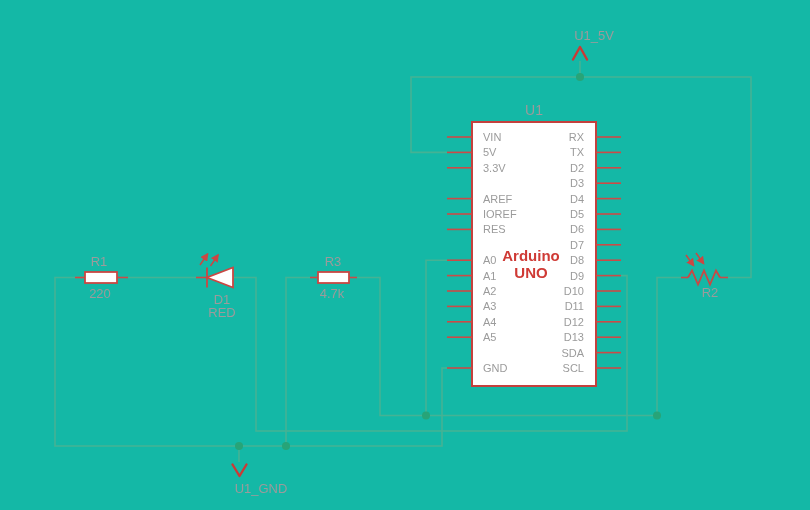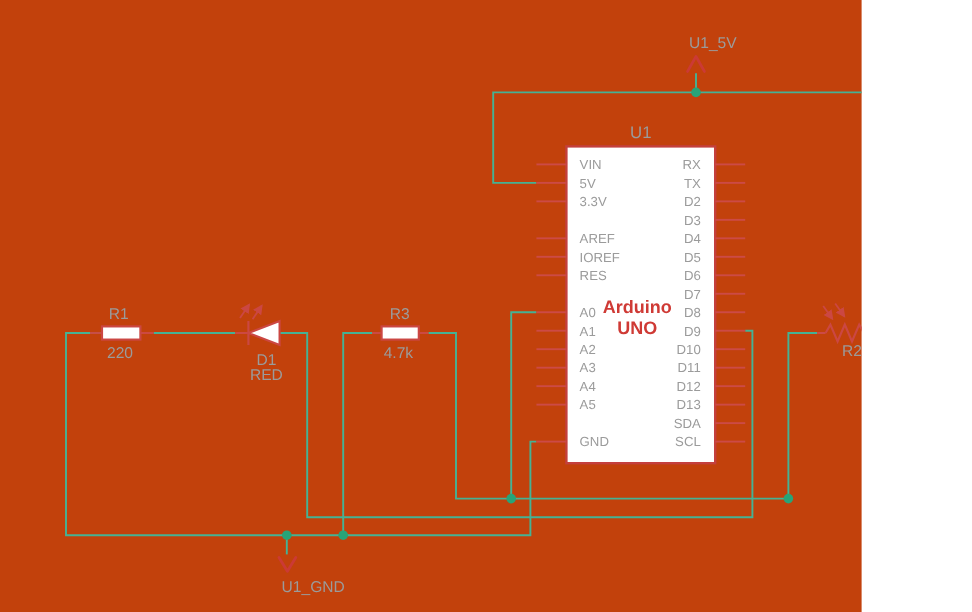--- a/index.html
+++ b/index.html
@@ -1,16 +1,16 @@
 <!DOCTYPE html>
 <html><head>
 <meta charset="utf-8">
 <style>
   html,body { margin:0; padding:0; background:#ffffff; }
-  .canvas-wrap { width:718px; height:510px; position:relative; background:#c2410c; overflow:hidden; }
+  .canvas-wrap { width:810px; height:510px; position:relative; background:#14b8a6; overflow:hidden; }
   svg { display:block; }
   svg text { font-family:"Liberation Sans","DejaVu Sans",sans-serif; fill:#9b9b9b; }
   .wire    { stroke:#45b294; stroke-width:1.6; fill:none; }
   .stub    { stroke:#cc4a46; stroke-width:1.6; fill:none; }
   .comp    { stroke:#cb4743; stroke-width:1.8; fill:#ffffff; }
   .comp-open { stroke:#cb4743; stroke-width:1.8; fill:none; }
   .chip    { stroke:#c4403d; stroke-width:2; fill:#ffffff; }
   .dot     { fill:#27a478; stroke:none; }
   .flag    { stroke:#cb3a35; stroke-width:2.4; fill:none; stroke-linejoin:round; stroke-linecap:round; }
   .lightarrow { stroke:#cb4743; stroke-width:1.5; fill:none; }

